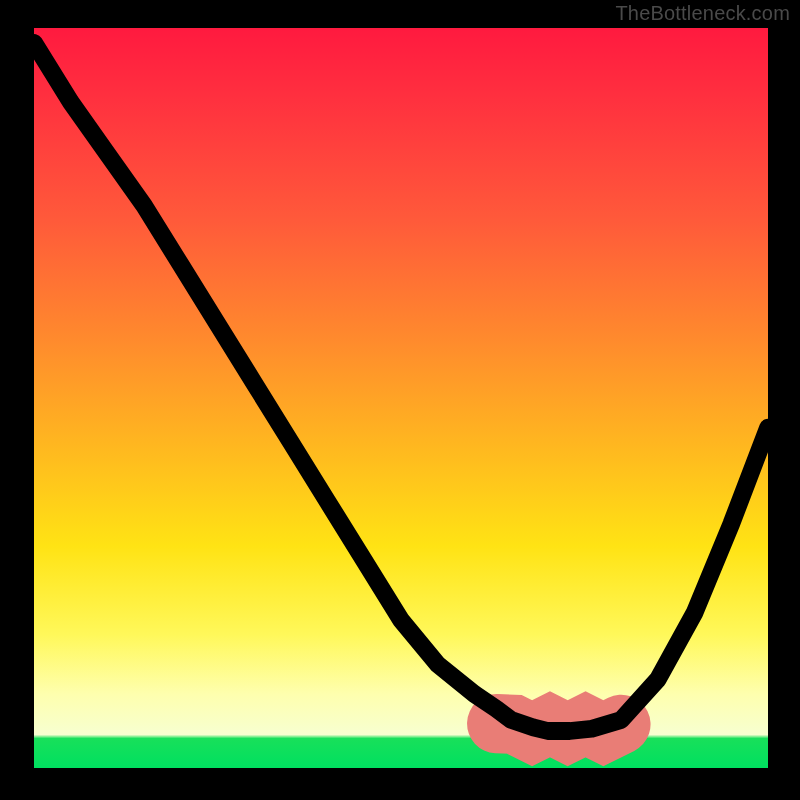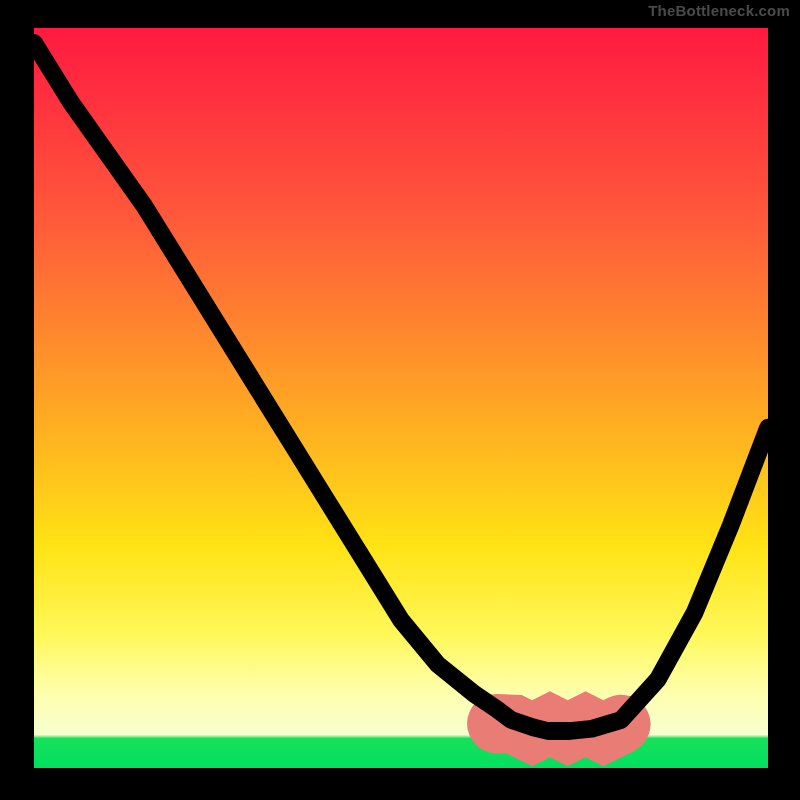--- a/index.html
+++ b/index.html
@@ -14,22 +14,22 @@
   .chart-wrapper {
     position: relative;
     width: 800px;
     height: 800px;
   }
   .watermark {
     position: absolute;
     top: 2px;
     right: 10px;
     color: #4a4a4a;
-    font-size: 15px;
-    font-weight: 700;
+    font-size: 20px;
+    font-weight: 400;
     letter-spacing: 0.2px;
     z-index: 5;
     user-select: none;
   }
   
   .plot-area {
     position: absolute;
     left: 34px;
     top: 28px;
     width: 734px;

